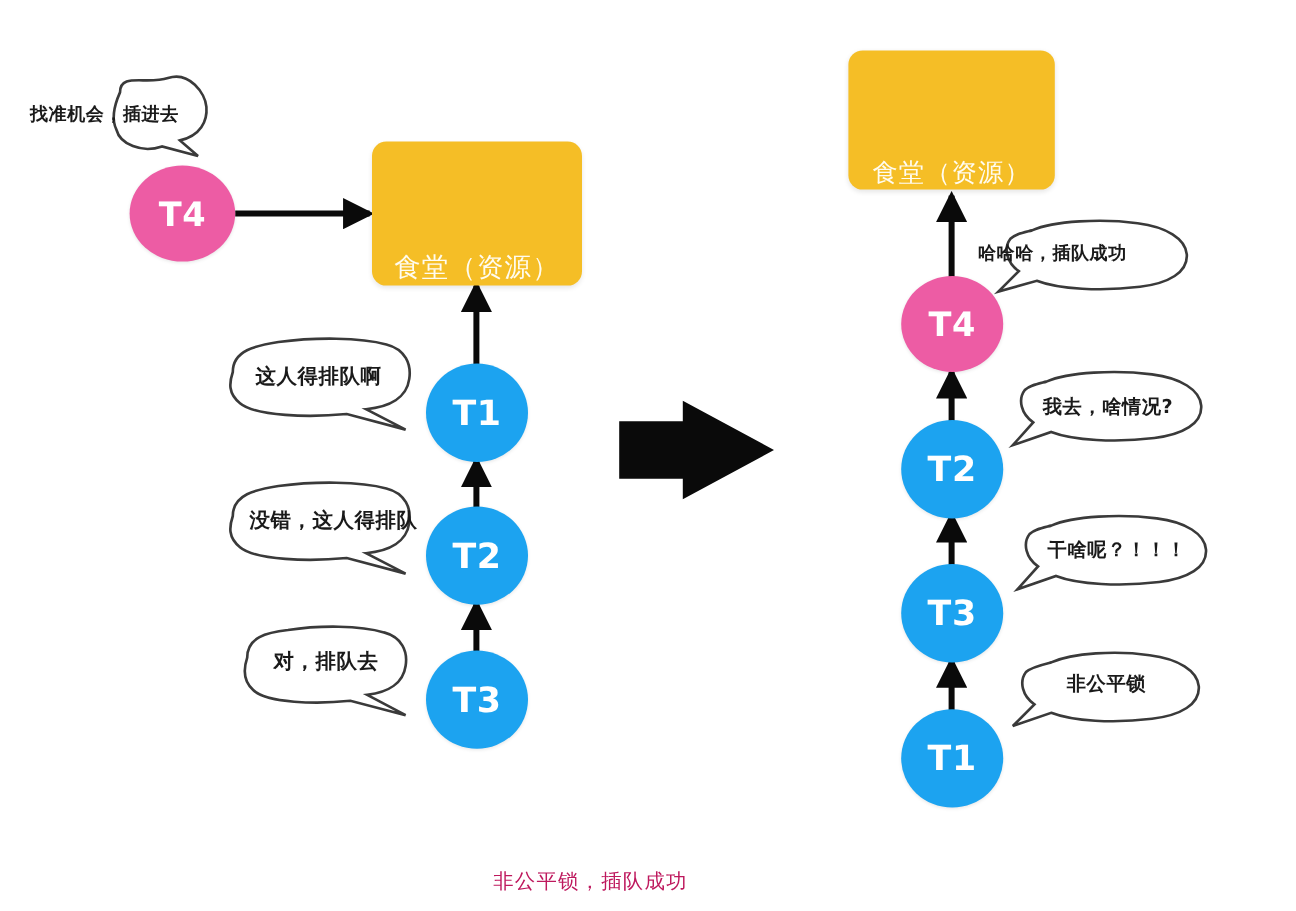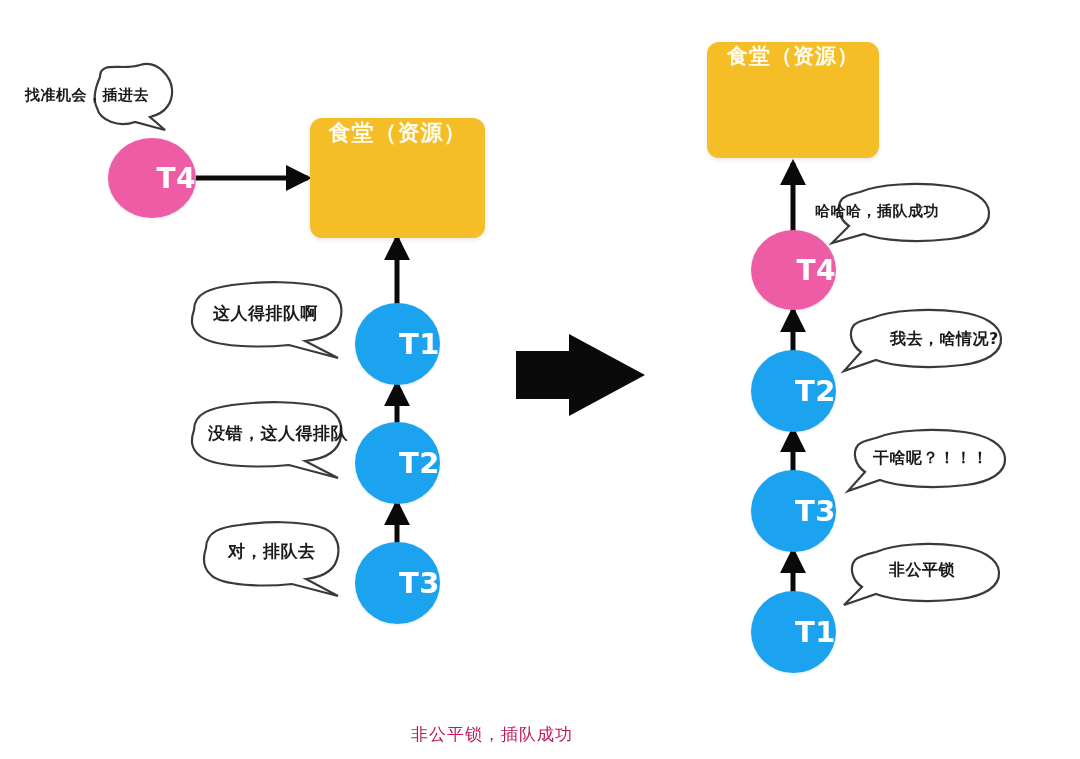--- a/index.html
+++ b/index.html
@@ -9,36 +9,36 @@
     font-family:"DejaVu Sans","Liberation Sans",sans-serif;
     overflow:hidden;
     position:relative;
   }
   #stage{position:absolute;left:0;top:0;width:1080px;height:759px;}
   #stage > svg{position:absolute;left:0;top:0;}
 
   .node{
     position:absolute;
     border-radius:50%;
-    display:flex;align-items:center;justify-content:flex-end;
+    display:flex;align-items:center;justify-content:center;
     color:#ffffff;
     font-weight:bold;
     letter-spacing:0.5px;
     box-shadow:0 1px 3px rgba(0,0,0,0.10);
   }
   .node.blue{background:#1CA3F0;}
   .node.pink{background:#ED5CA4;}
 
   .resource-box{
     position:absolute;
     border-radius:12px;
     background:#F5BE26;
     color:#FFFCF0;
-    display:flex;align-items:flex-start;justify-content:center;
-    font-weight:bold;
+    display:flex;align-items:flex-end;justify-content:center;
+    font-weight:normal;
     letter-spacing:1px;
     box-shadow:0 2px 4px rgba(0,0,0,0.10);
   }
 
   .bubble-text{
     position:absolute;
     color:#1a1a1a;
     font-weight:bold;
     white-space:nowrap;
     letter-spacing:0.5px;
@@ -181,21 +181,21 @@
   <div class="node blue" style="left:751px;top:470px;width:85px;height:82px;font-size:29px;">
     <span>T3</span>
   </div>
 
   <div class="node blue" style="left:751px;top:591px;width:85px;height:82px;font-size:29px;">
     <span>T1</span>
   </div>
 
   <div class="bubble-text" style="left:815px;top:202px;font-size:15px;">哈哈哈，插队成功</div>
 
-  <div class="bubble-text" style="left:890px;top:329px;font-size:16px;text-align:center;">我去，啥情况?</div>
+  <div class="bubble-text" style="left:869px;top:329px;font-size:16px;text-align:center;">我去，啥情况?</div>
 
   <div class="bubble-text" style="left:873px;top:448px;font-size:16px;">干啥呢？！！！</div>
 
   <div class="bubble-text" style="left:889px;top:560px;font-size:16px;">非公平锁</div>
 
   <div class="caption" style="left:411px;top:723px;">非公平锁，插队成功</div>
 
 </div>
 
 </body></html>

